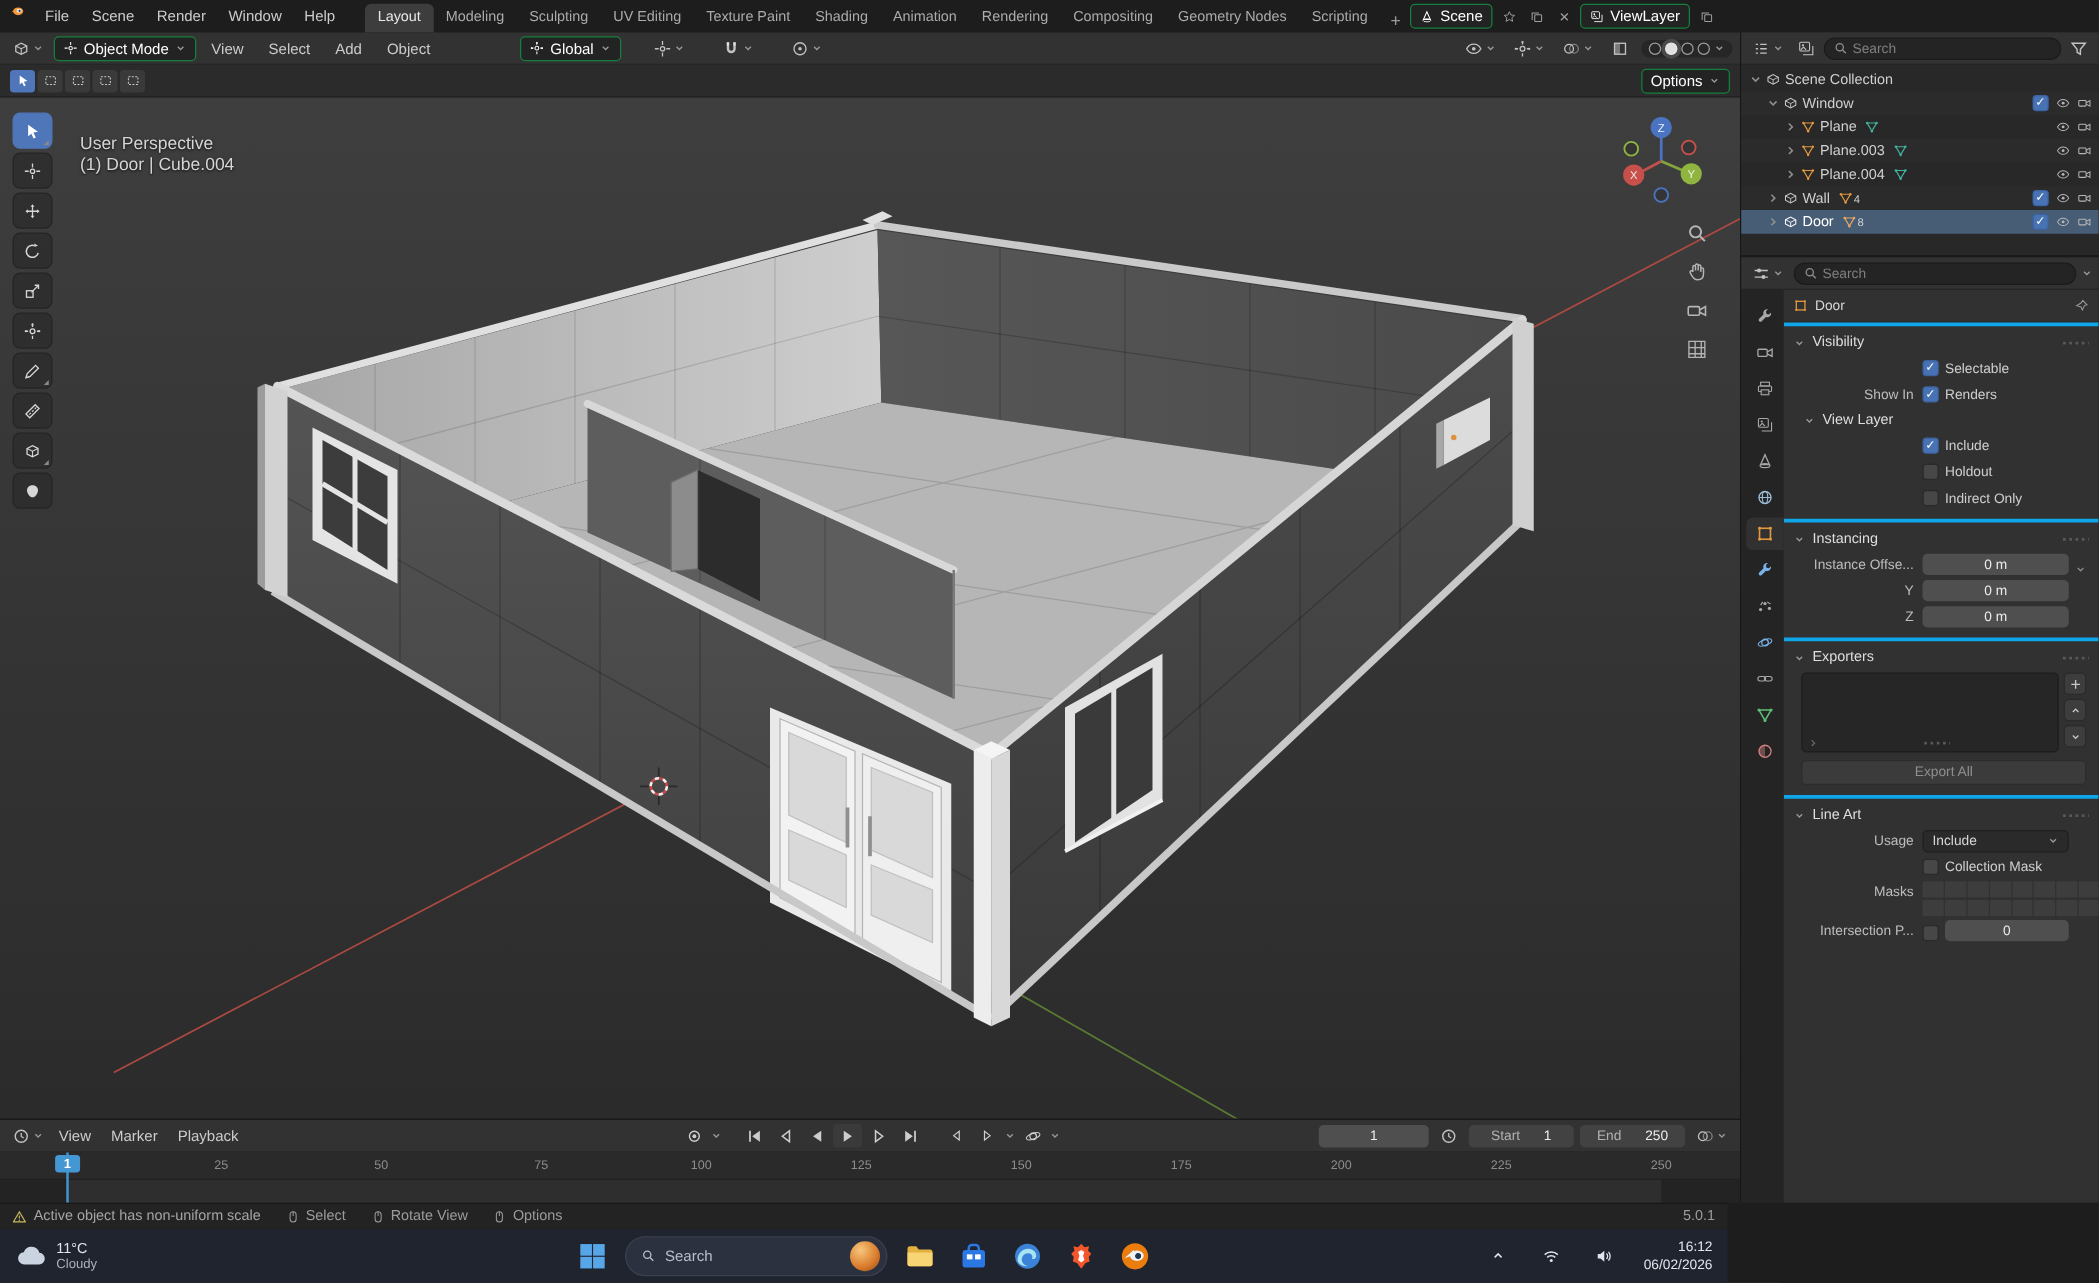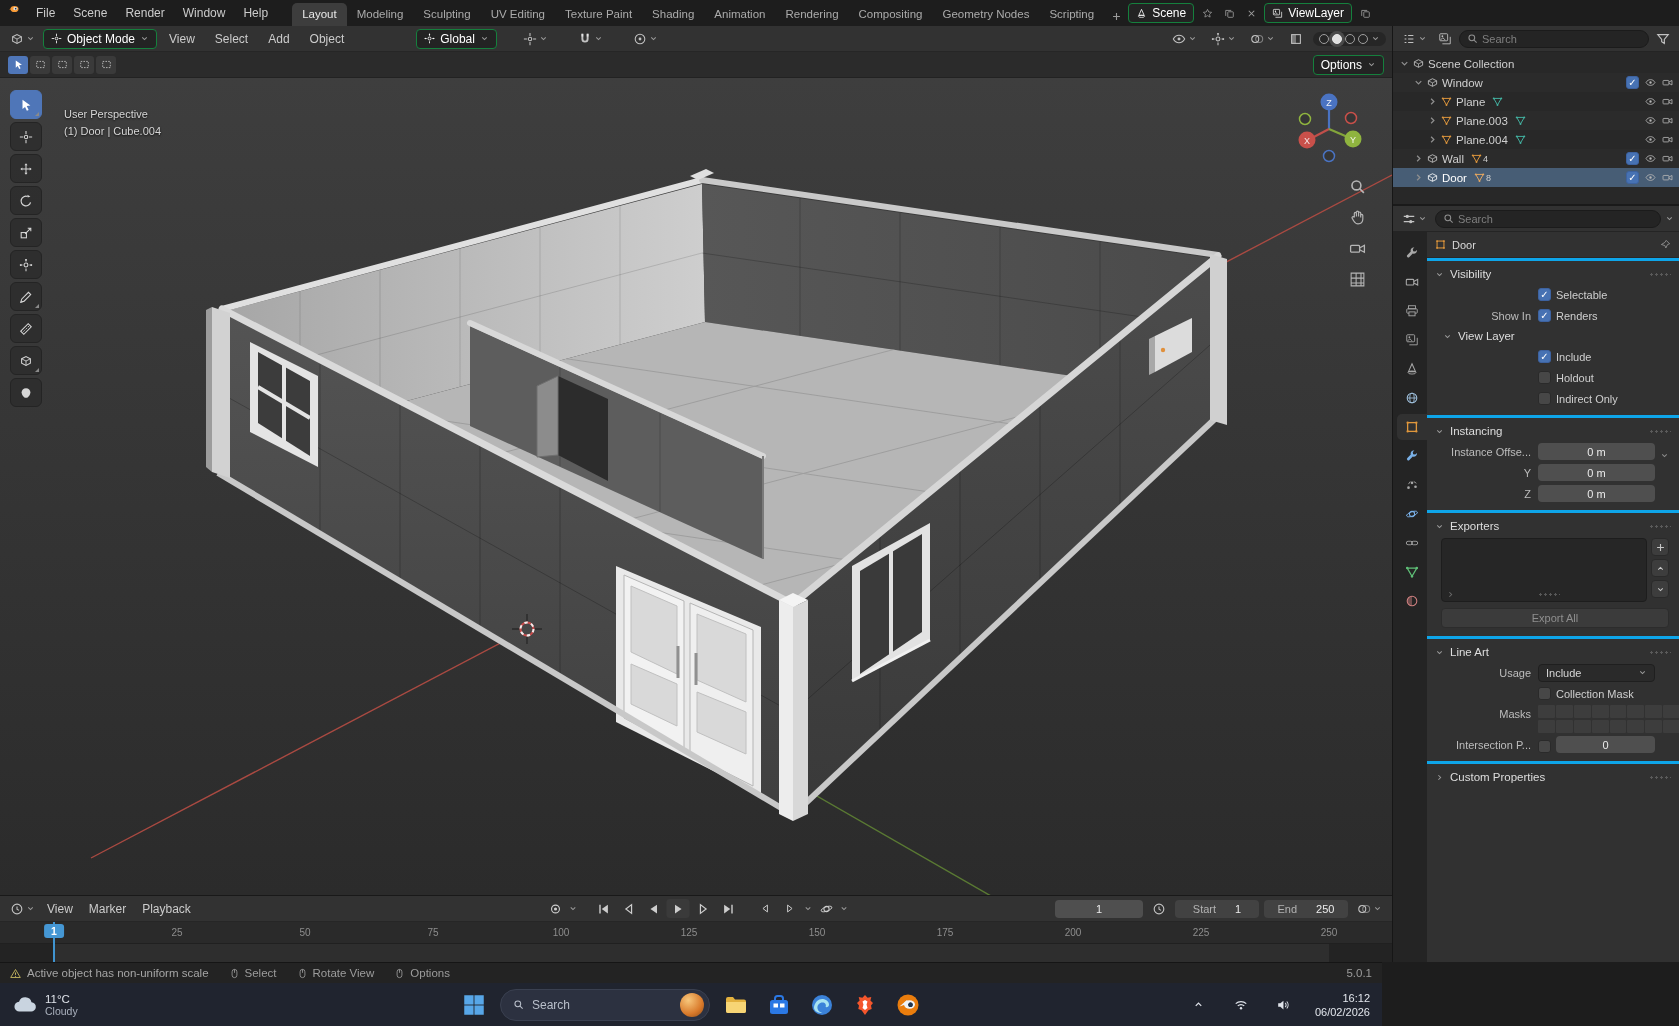--- a/index.html
+++ b/index.html
@@ -38,21 +38,21 @@
   .ball.on{background:#e0e0e0;border-color:#e8e8e8;box-shadow:0 0 0 3px #4a4a4a}
   #vp-t{height:26px;background:#2b2b2b;display:flex;align-items:center;padding:0 8px;border-bottom:1px solid #222}
   .selmodes{display:flex;gap:2px}
   .smb{width:20px;height:18px;border-radius:3px;background:#3a3a3a;display:flex;align-items:center;justify-content:center;color:#cfcfcf}
   .smb.on{background:#4f76b8;color:#fff}
   .opts{margin-left:auto}
 
   
   #canvas{position:relative;height:817px;overflow:hidden;background:#2f2f2f}
   #scene{position:absolute;inset:0;width:100%;height:100%}
-  #vpov{position:absolute;left:64px;top:28px;color:#d6d6d6;text-shadow:0 1px 2px rgba(0,0,0,.8);font-size:11px;line-height:17px;pointer-events:none}
+  #vpov{position:absolute;left:64px;top:28px;color:#d6d6d6;text-shadow:0 1px 2px rgba(0,0,0,.8);font-size:14px;line-height:17px;pointer-events:none}
   #toolbar{position:absolute;left:10px;top:12px;display:flex;flex-direction:column;gap:3px}
   .tbn{width:32px;height:29px;border-radius:6px;background:#2e2e2eE6;display:flex;align-items:center;justify-content:center;color:#d6d6d6;position:relative;border:1px solid #242424}
   .tbn.on{background:#4f76b8;border-color:#4f76b8;color:#fff}
   .tbn.grp::after{content:"";position:absolute;right:2px;bottom:2px;border-left:4px solid transparent;border-bottom:4px solid #8a8a8a}
   #gizmo{position:absolute;left:1287px;top:9px}
   #sideicons{position:absolute;left:1349px;top:100px;display:flex;flex-direction:column;gap:14px;color:#c3c3c3;opacity:.9}
   #sideicons .ic{width:17px;height:17px}
 
   
   #timeline{height:67px;background:#262626;position:relative;border-top:1px solid #191919;flex:none}
@@ -1402,29 +1402,20 @@
               <div class="prow">
                 <span class="plabel">Intersection P...</span>
                 <span class="ctrl">
                   <span class="cb"></span>
                   <span class="fldp">0</span>
                   <span style="width:9px"></span>
                 </span>
               </div>
             </div>
 
-            <div class="panel">
-              <div class="phead">
-                <svg class="ic xs" style="color:#9a9a9a">
-                    <use href="#s-chevr"></use>
-                  </svg>
-                <span>Custom Properties</span>
-                <span class="grip"></span>
-              </div>
-            </div>
           </div>
         </div>
       </section>
     </aside>
   </div>
 
   <div id="status">
     <span class="warn">
       <svg class="ic sm" style="color:#c8b860">
           <use href="#s-warn"></use>

